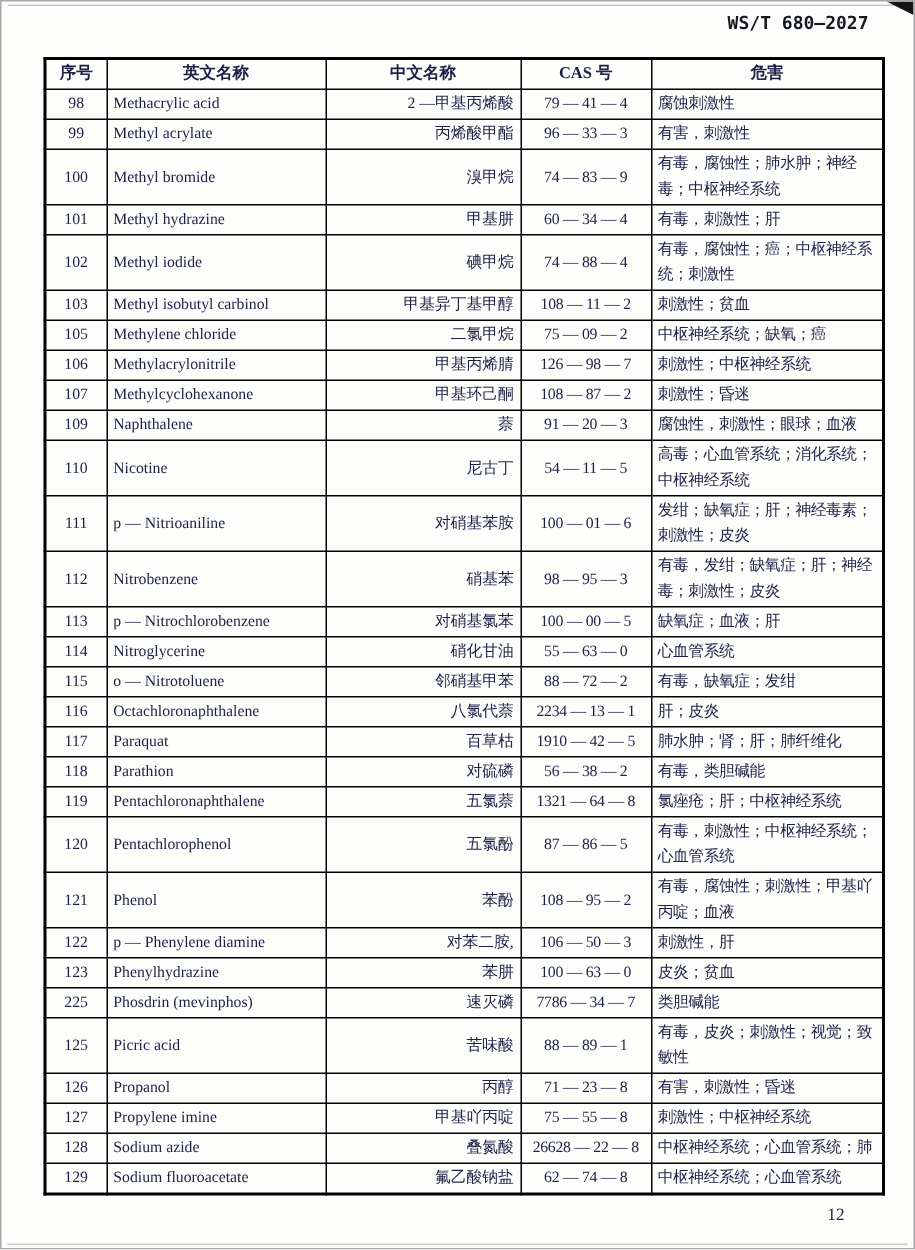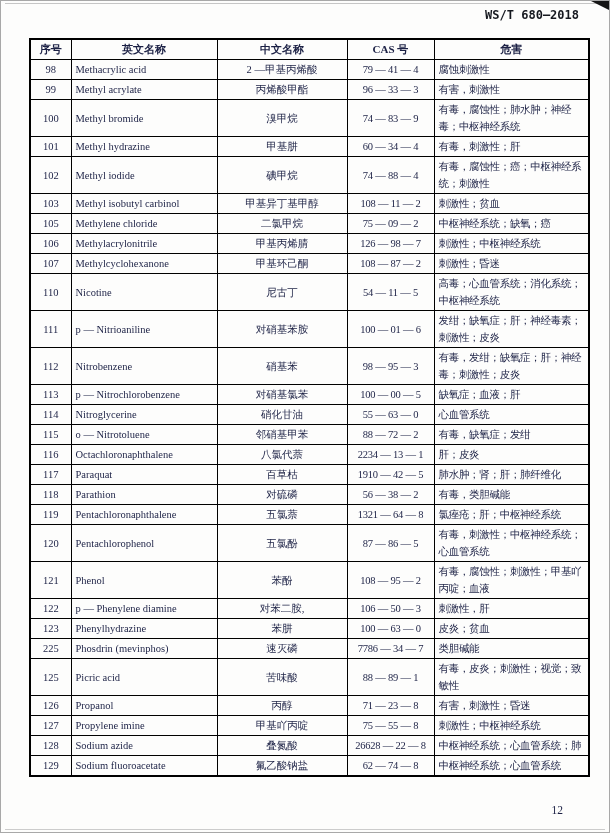--- a/index.html
+++ b/index.html
@@ -42,38 +42,38 @@
     vertical-align:middle;
     overflow:hidden;
   }
   table.chem tr{height:19px;}
   table.chem th{
     font-weight:bold;text-align:center;
     font-size:11px;padding:1px 2px;
   }
   td.c-no{text-align:center;font-size:10.5px;}
   td.c-en{text-align:left;padding-left:8px;font-size:10.5px;margin-left:11px;}
-  td.c-cn{text-align:center;padding-left:8px;font-size:10.5px;}
+  td.c-cn{text-align:right;padding-left:8px;font-size:10.5px;}
   td.c-cas{text-align:center;font-size:10.5px;letter-spacing:-0.2px;}
   td.c-hz{text-align:left;padding-left:5px;padding-right:2px;font-size:10px;letter-spacing:-0.3px;}
   .page-number{
     position:absolute;top:803px;right:46px;
     font-size:11.5px;
     color:#1c2145;
   }
 </style>
 </head>
 <body>
 
 <div class="page">
 
   <div class="edge-top"></div>
   <div class="corner-mark"></div>
 
-  <div class="standard-code">WS/T 680—2018</div>
+  <div class="standard-code">WS/T 680—2027</div>
 
   <table class="chem">
     <colgroup>
       <col style="width:41px">
       <col style="width:146px">
       <col style="width:130px">
       <col style="width:87px">
       <col style="width:155px">
     </colgroup>
     <thead>
@@ -143,20 +143,27 @@
       <td class="c-hz">刺激性；中枢神经系统</td>
     </tr>
         <tr>
       <td class="c-no">107</td>
       <td class="c-en">Methylcyclohexanone</td>
       <td class="c-cn">甲基环己酮</td>
       <td class="c-cas">108 — 87 — 2</td>
       <td class="c-hz">刺激性；昏迷</td>
     </tr>
         <tr>
+      <td class="c-no">109</td>
+      <td class="c-en">Naphthalene</td>
+      <td class="c-cn">萘</td>
+      <td class="c-cas">91 — 20 — 3</td>
+      <td class="c-hz">腐蚀性，刺激性；眼球；血液</td>
+    </tr>
+        <tr>
       <td class="c-no">110</td>
       <td class="c-en">Nicotine</td>
       <td class="c-cn">尼古丁</td>
       <td class="c-cas">54 — 11 — 5</td>
       <td class="c-hz">高毒；心血管系统；消化系统；中枢神经系统</td>
     </tr>
         <tr>
       <td class="c-no">111</td>
       <td class="c-en">p — Nitrioaniline</td>
       <td class="c-cn">对硝基苯胺</td>

